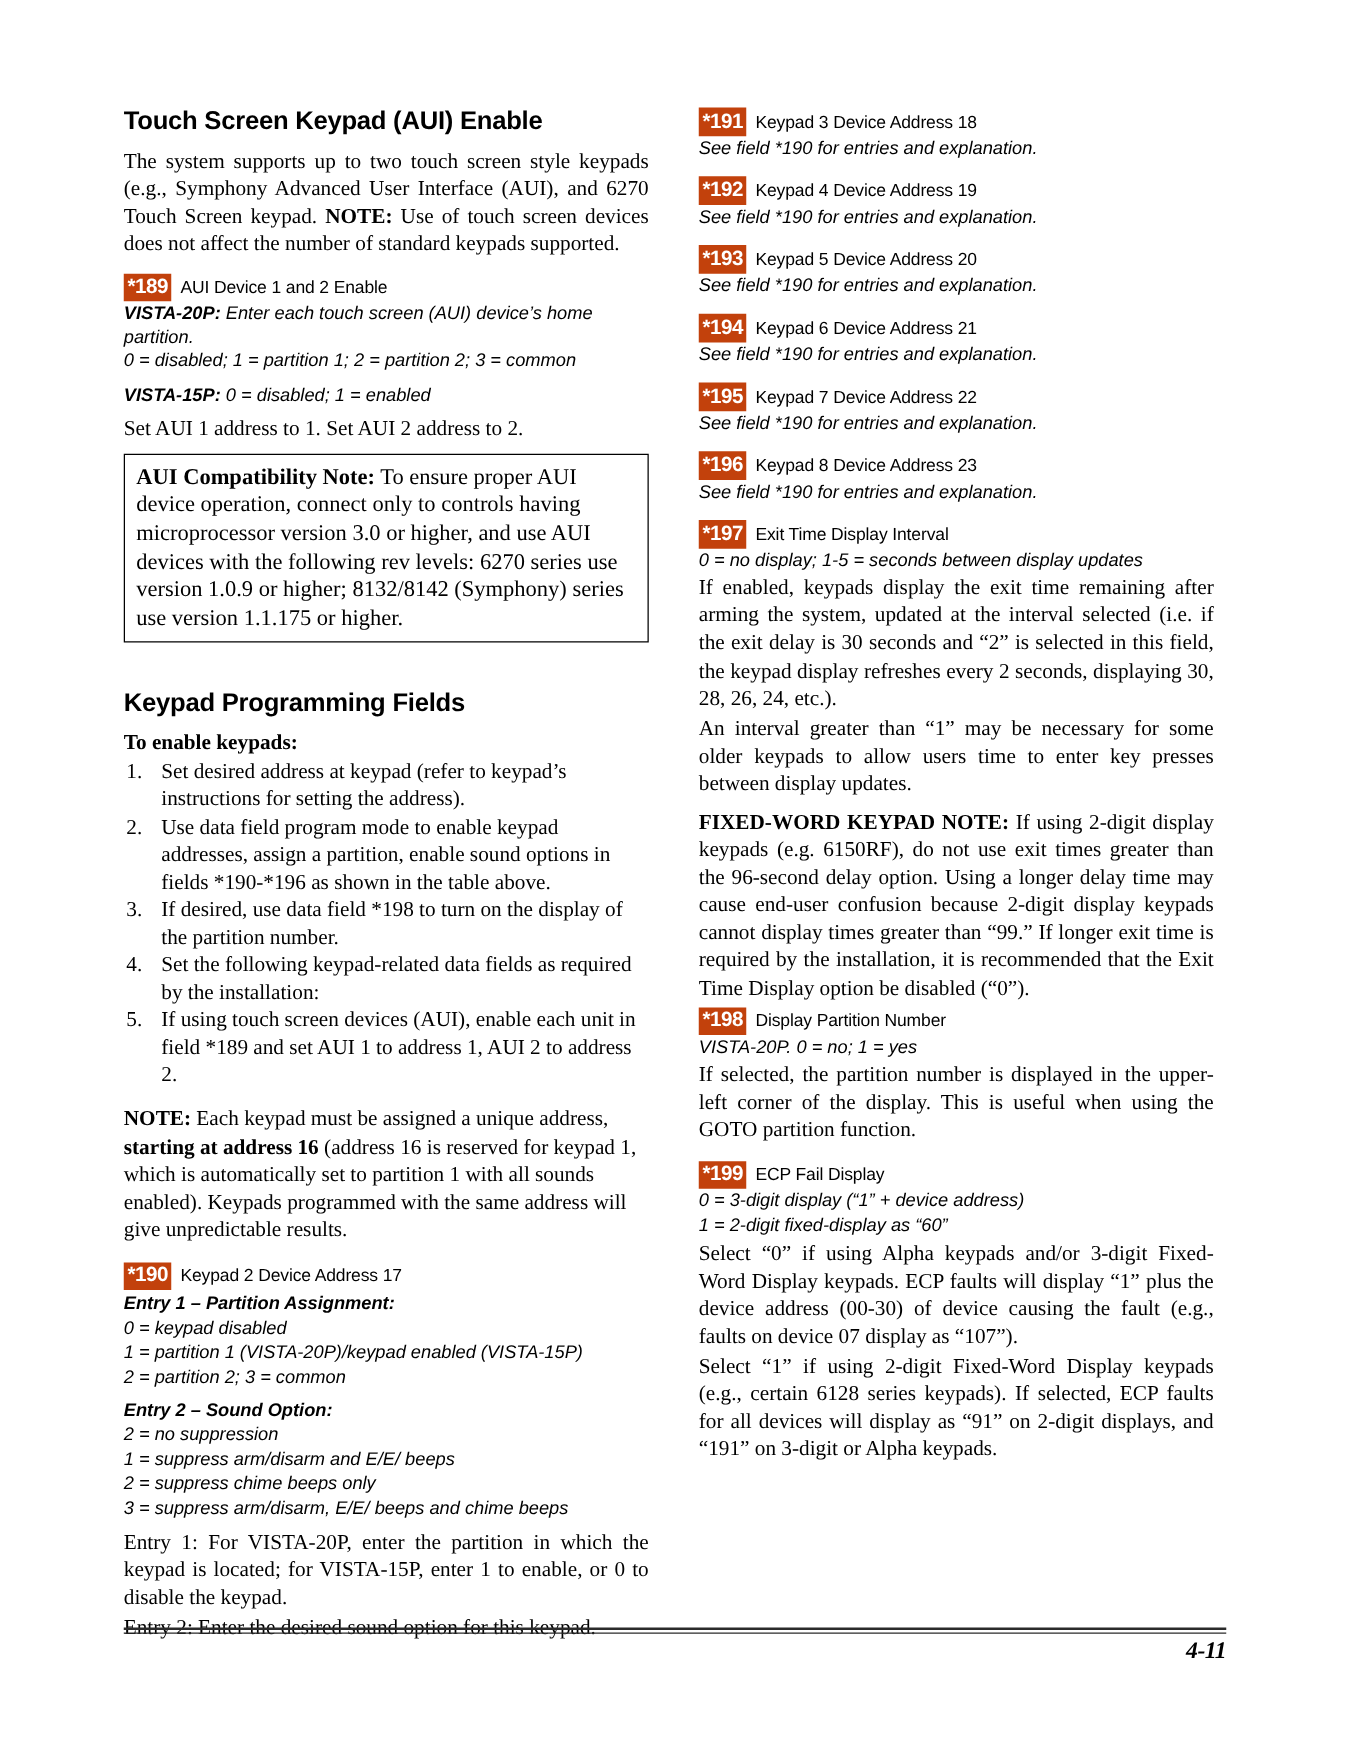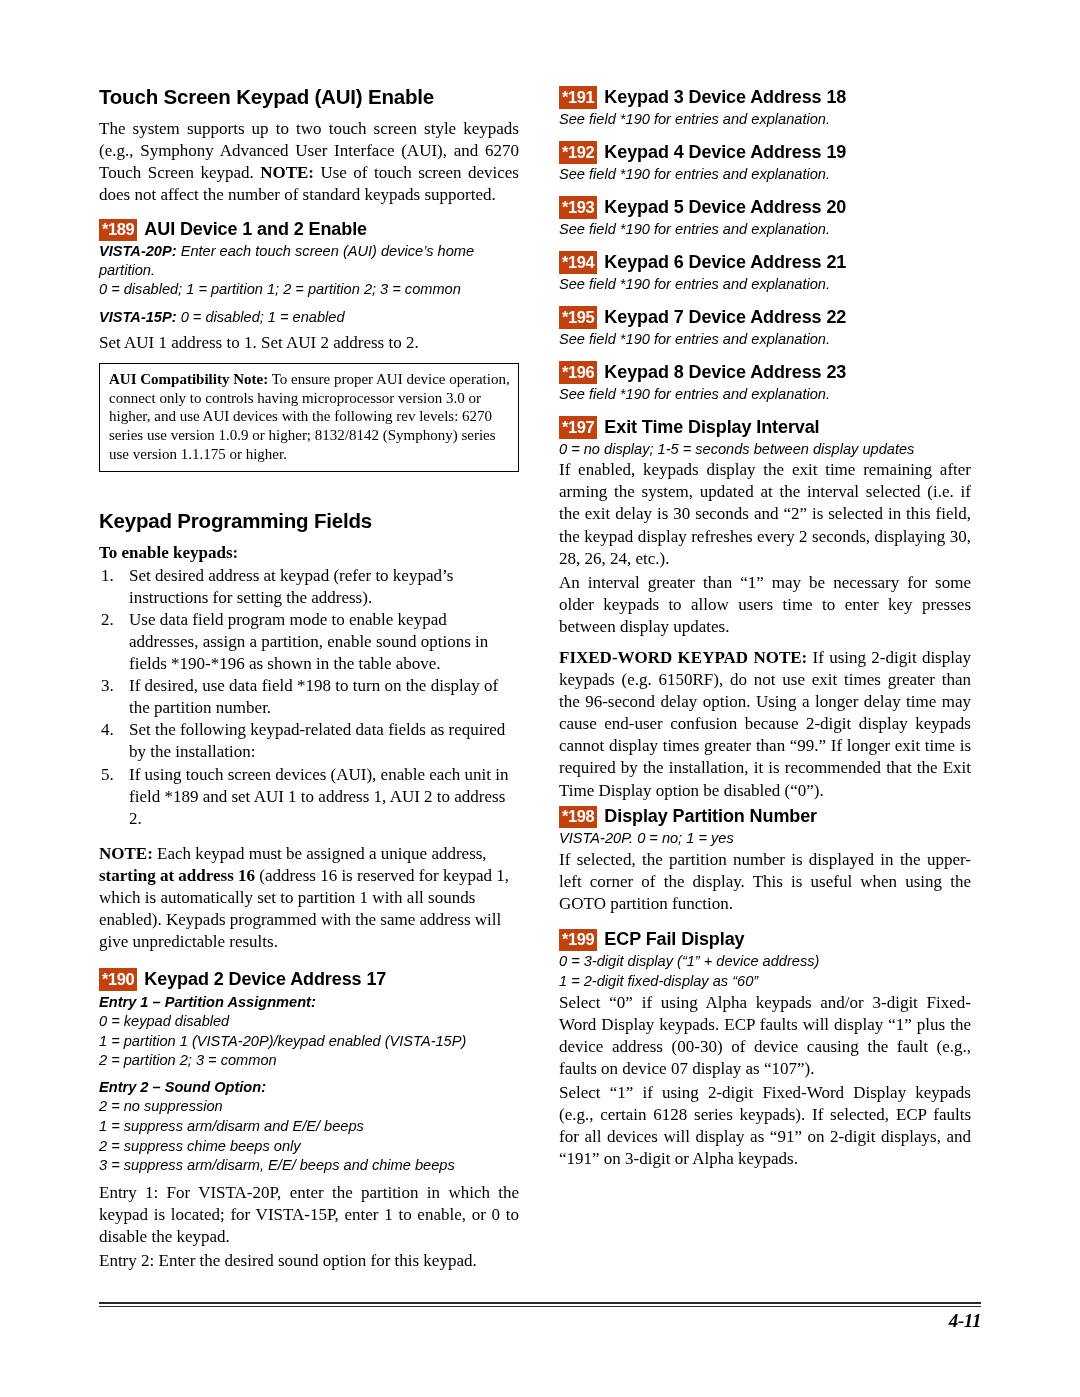--- a/index.html
+++ b/index.html
@@ -68,22 +68,22 @@
     font-family: "Liberation Sans", sans-serif;
     font-weight: bold;
     font-size: 16.5px;
     line-height: 1;
     padding: 2.5px 3px 3.5px 3px;
     letter-spacing: -0.4px;
     white-space: nowrap;
   }
   .field-title {
     font-family: "Liberation Sans", sans-serif;
-    font-weight: bold;
-    font-size: 18px;
+    font-weight: normal;
+    font-size: 14px;
     line-height: 1.1;
     letter-spacing: -0.1px;
     text-align: center;
   }
 
   
   .sub-italic {
     font-family: "Liberation Sans", sans-serif;
     font-style: italic;
     font-size: 14.6px;
@@ -100,21 +100,21 @@
   }
   .sub-italic.gap { margin-top: 9px; }
 
   
   .note-box {
     border: 1.2px solid #000000;
     padding: 6px 8px 7px 9px;
     margin: 9px 0 0 0;
   }
   .note-box p {
-    font-size: 15px;
+    font-size: 18px;
     line-height: 1.26;
     margin: 0;
     text-align: left;
   }
 
   
   .subhead-serif {
     font-weight: bold;
     font-size: 17px;
     line-height: 1.3;

